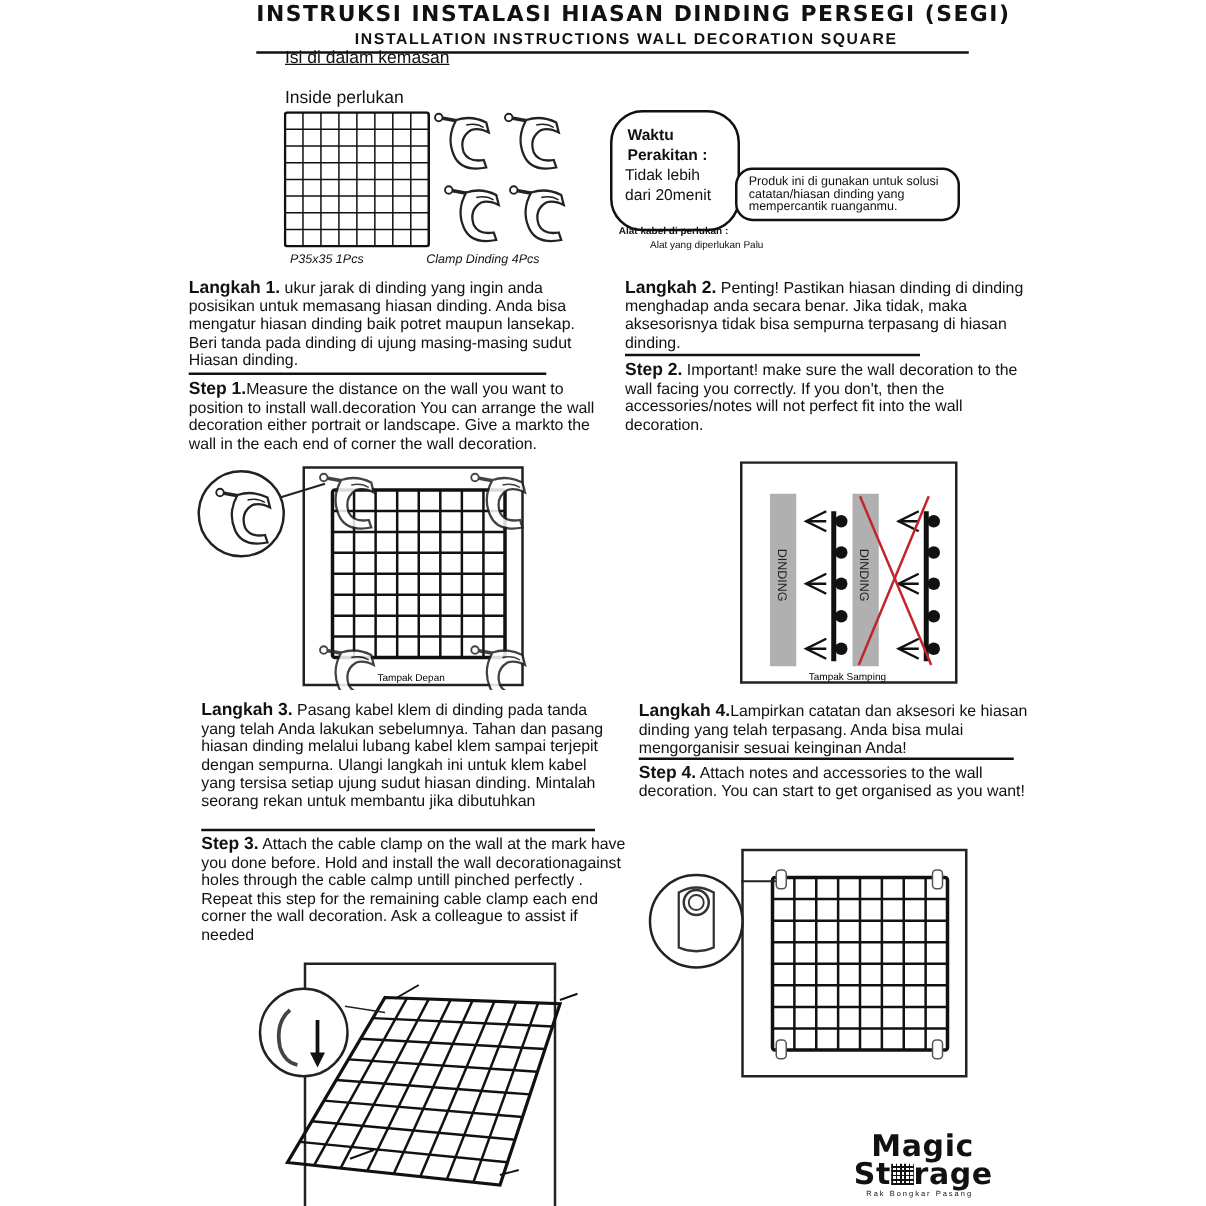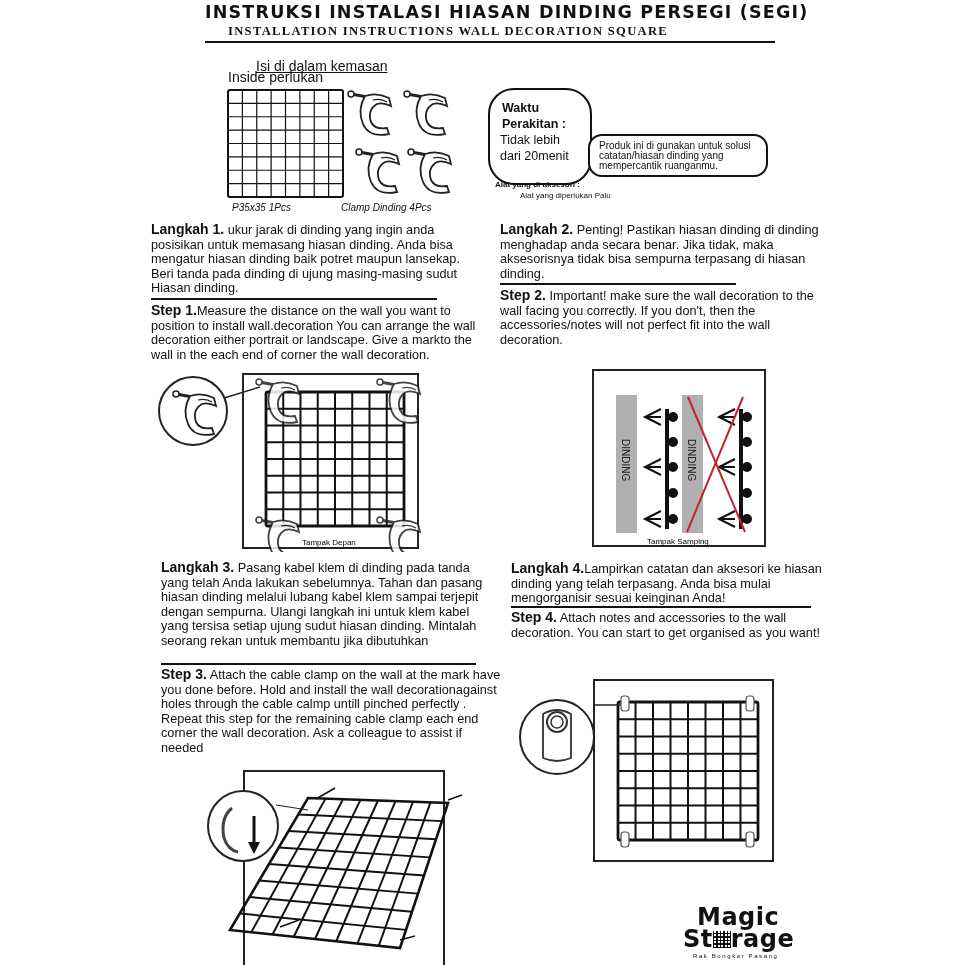--- a/index.html
+++ b/index.html
@@ -1,20 +1,20 @@
 <!DOCTYPE html>
 <html><head>
 <meta charset="utf-8">
 <style>
   html, body { margin:0; padding:0; background:#fff; }
   body { width:965px; height:965px; position:relative; overflow:hidden; font-family:"Liberation Sans", sans-serif; color:#111; }
   .abs { position:absolute; }
   .title { left:205px; top:2px; width:570px; font-family:"DejaVu Sans", sans-serif; font-weight:bold; font-size:17.5px; letter-spacing:1.2px; white-space:nowrap; border-bottom:2px solid #111; padding-bottom:19px; }
-  .subtitle { left:228px; top:24px; width:520px; font-family:Liberation Serif, serif; font-weight:bold; font-size:12.6px; letter-spacing:1.3px; white-space:nowrap; text-align:left; }
-  .pkg-title { left:228px; top:58px; font-size:14px; text-decoration:underline;margin-left:28px; }
+  .subtitle { left:241px; top:24px; width:520px; font-family:Liberation Sans, sans-serif; font-weight:bold; font-size:12.6px; letter-spacing:1.3px; white-space:nowrap; text-align:center; }
+  .pkg-title { left:228px; top:37px; font-size:14px; text-decoration:underline; }
   .pkg-sub { left:228px; top:69px; font-size:14px; }
   .caption { font-size:10px; white-space:nowrap;font-style:italic; }
   .box { border:2px solid #111; border-radius:16px; background:#fff; }
   .time-box { left:488px; top:88px; width:92px; height:85px; padding:4px;border-radius:26px; }
   .time-box .l1 { position:absolute; left:12px; top:10px; font-weight:bold; font-size:12.5px; line-height:16px; }
   .time-box .l2 { position:absolute; left:10px; top:42px; font-size:12.5px; line-height:16px; }
   .note-box { left:588px; top:134px; width:176px; height:39px; border-radius:14px; }
   .note-box span { position:absolute; left:9px; top:5px; font-size:10px; line-height:10px; width:165px; }
   .tools-h { left:495px; top:180px; font-weight:bold; font-size:8px; }
   .tools-v { left:520px; top:191px; font-size:8px; }
@@ -71,21 +71,21 @@
 </svg>
 <div class="abs caption" style="left:341px;top:202px">Clamp Dinding 4Pcs</div>
 
 <div class="abs box time-box">
   <div class="l1"><span>Waktu</span><br><span>Perakitan :</span></div>
   <div class="l2"><span>Tidak lebih</span><br><span>dari 20menit</span></div>
 </div>
 <div class="abs box note-box">
   <span>Produk ini di gunakan untuk solusi catatan/hiasan dinding yang mempercantik ruanganmu.</span>
 </div>
-<div class="abs tools-h">Alat yang di aksesori :</div>
+<div class="abs tools-h">Alat kabel di perlukan :</div>
 <div class="abs tools-v">Alat yang diperlukan Palu</div>
 
 <div class="abs step" style="left:151px;top:222px"><b>Langkah 1.</b><span> ukur jarak di dinding yang ingin anda posisikan untuk memasang hiasan dinding. Anda bisa mengatur hiasan dinding baik potret maupun lansekap. Beri tanda pada dinding di ujung masing-masing sudut Hiasan dinding.</span></div>
 <div class="abs rule" style="left:151px;top:298px;width:286px"></div>
 <div class="abs step" style="left:151px;top:303px"><b>Step 1.</b><span>Measure the distance on the wall you want to position to install wall.decoration You can arrange the wall decoration either portrait or landscape. Give a markto the wall in the each end of corner the wall decoration.</span></div>
 
 <svg class="abs" style="left:152px;top:370px" width="270" height="182">
   <rect x="91" y="4" width="175" height="174" fill="#fff" stroke="#222" stroke-width="2"></rect>
   <g id="fig1-grid" stroke="#111" fill="none">
       <rect x="114" y="22" width="138" height="134" stroke-width="2.8" rx="2"></rect>

